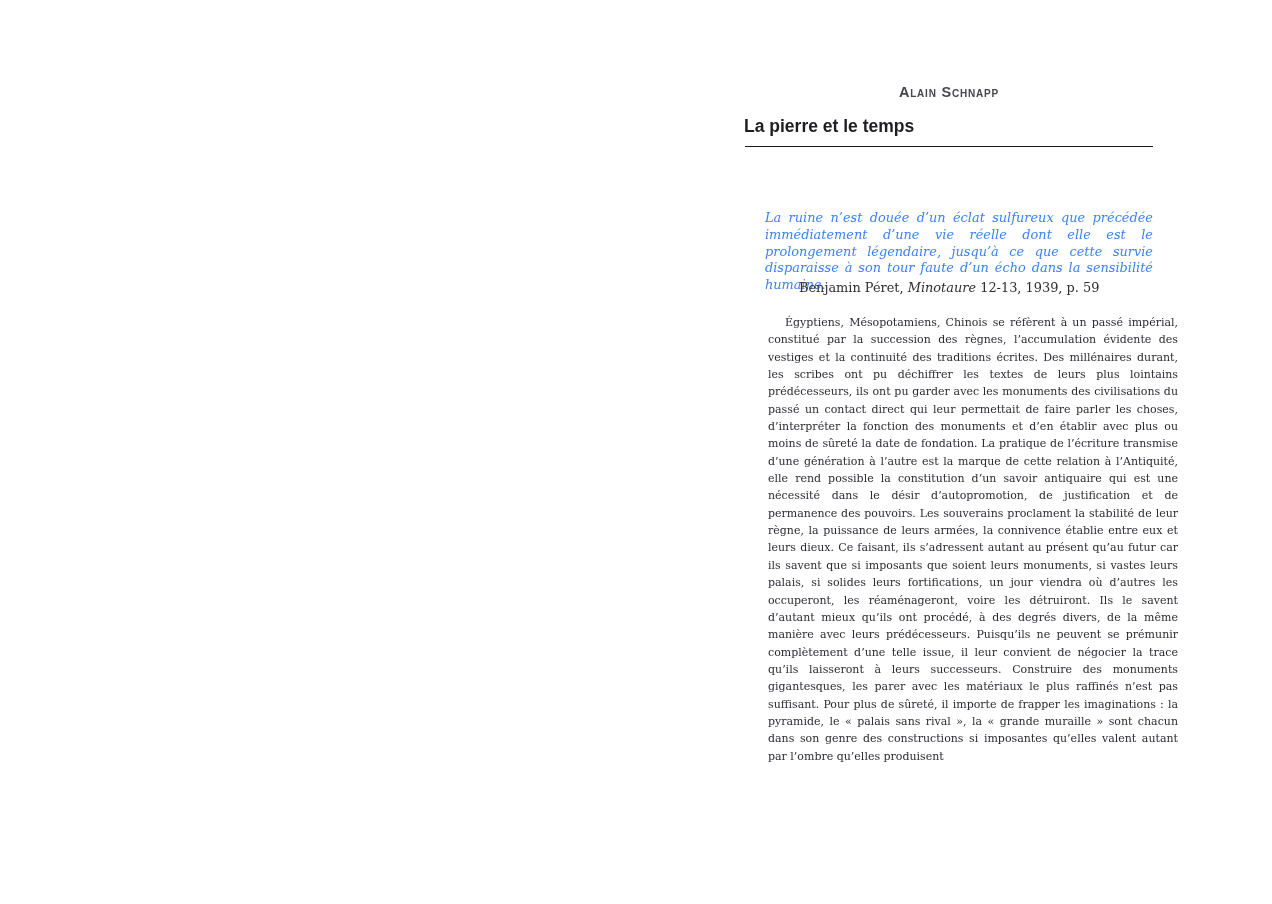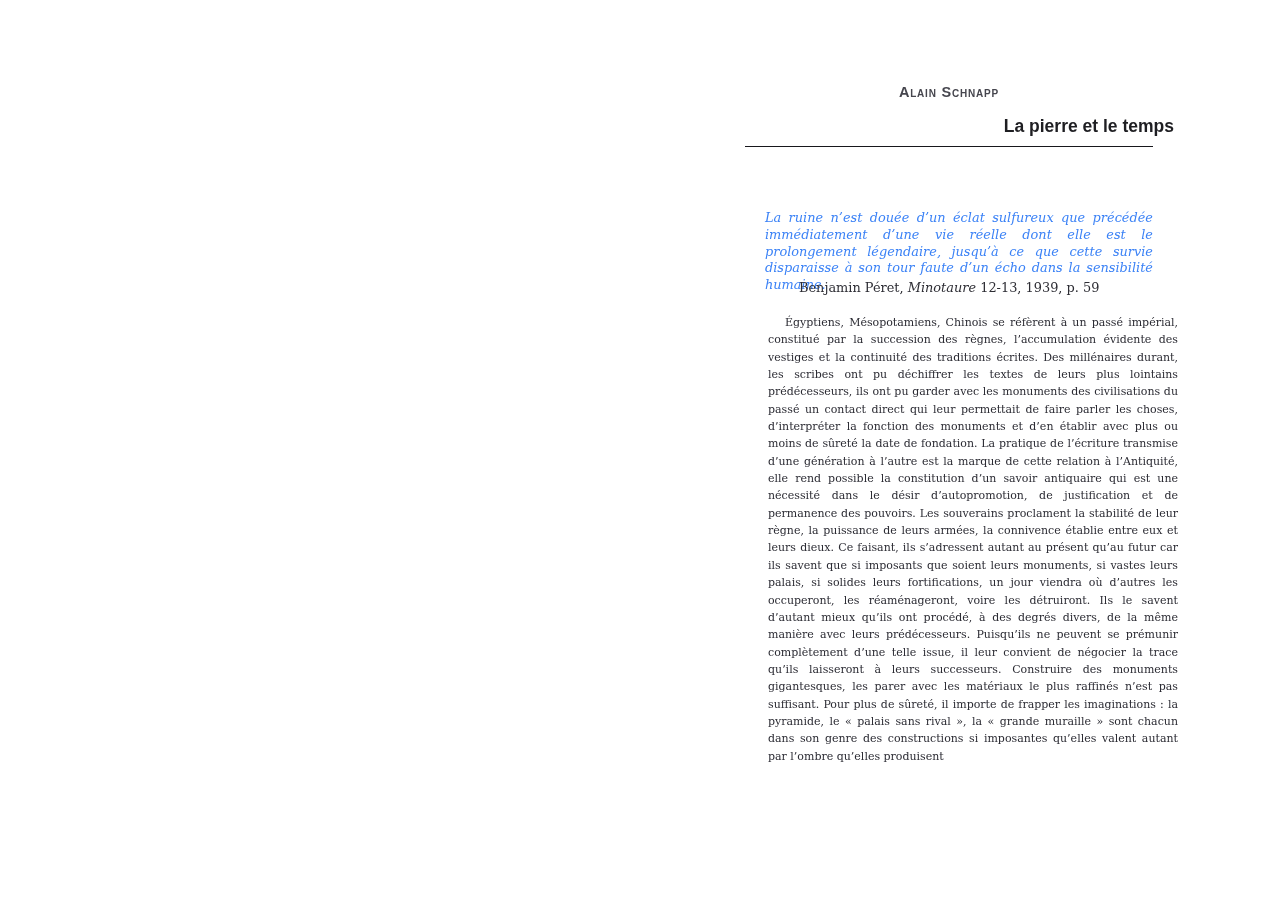--- a/index.html
+++ b/index.html
@@ -22,22 +22,22 @@
     text-align: center;
     font-family: "Liberation Sans", sans-serif;
     font-weight: 700;
     font-variant: small-caps;
     font-size: 14.5px;
     letter-spacing: 0.8px;
     color: #46464e;
   }
   .title {
     position: absolute;
-    left: 764px; top: 116px; width: 410px;
-    text-align: right;
+    left: 744px; top: 116px; width: 410px;
+    text-align: left;
     font-family: "Liberation Sans", sans-serif;
     font-weight: 700;
     font-size: 17.5px;
     color: #1e1e22;
   }
   .rule {
     position: absolute;
     left: 745px; top: 146px; width: 408px;
     border-top: 1.6px solid #17171c;
   }

